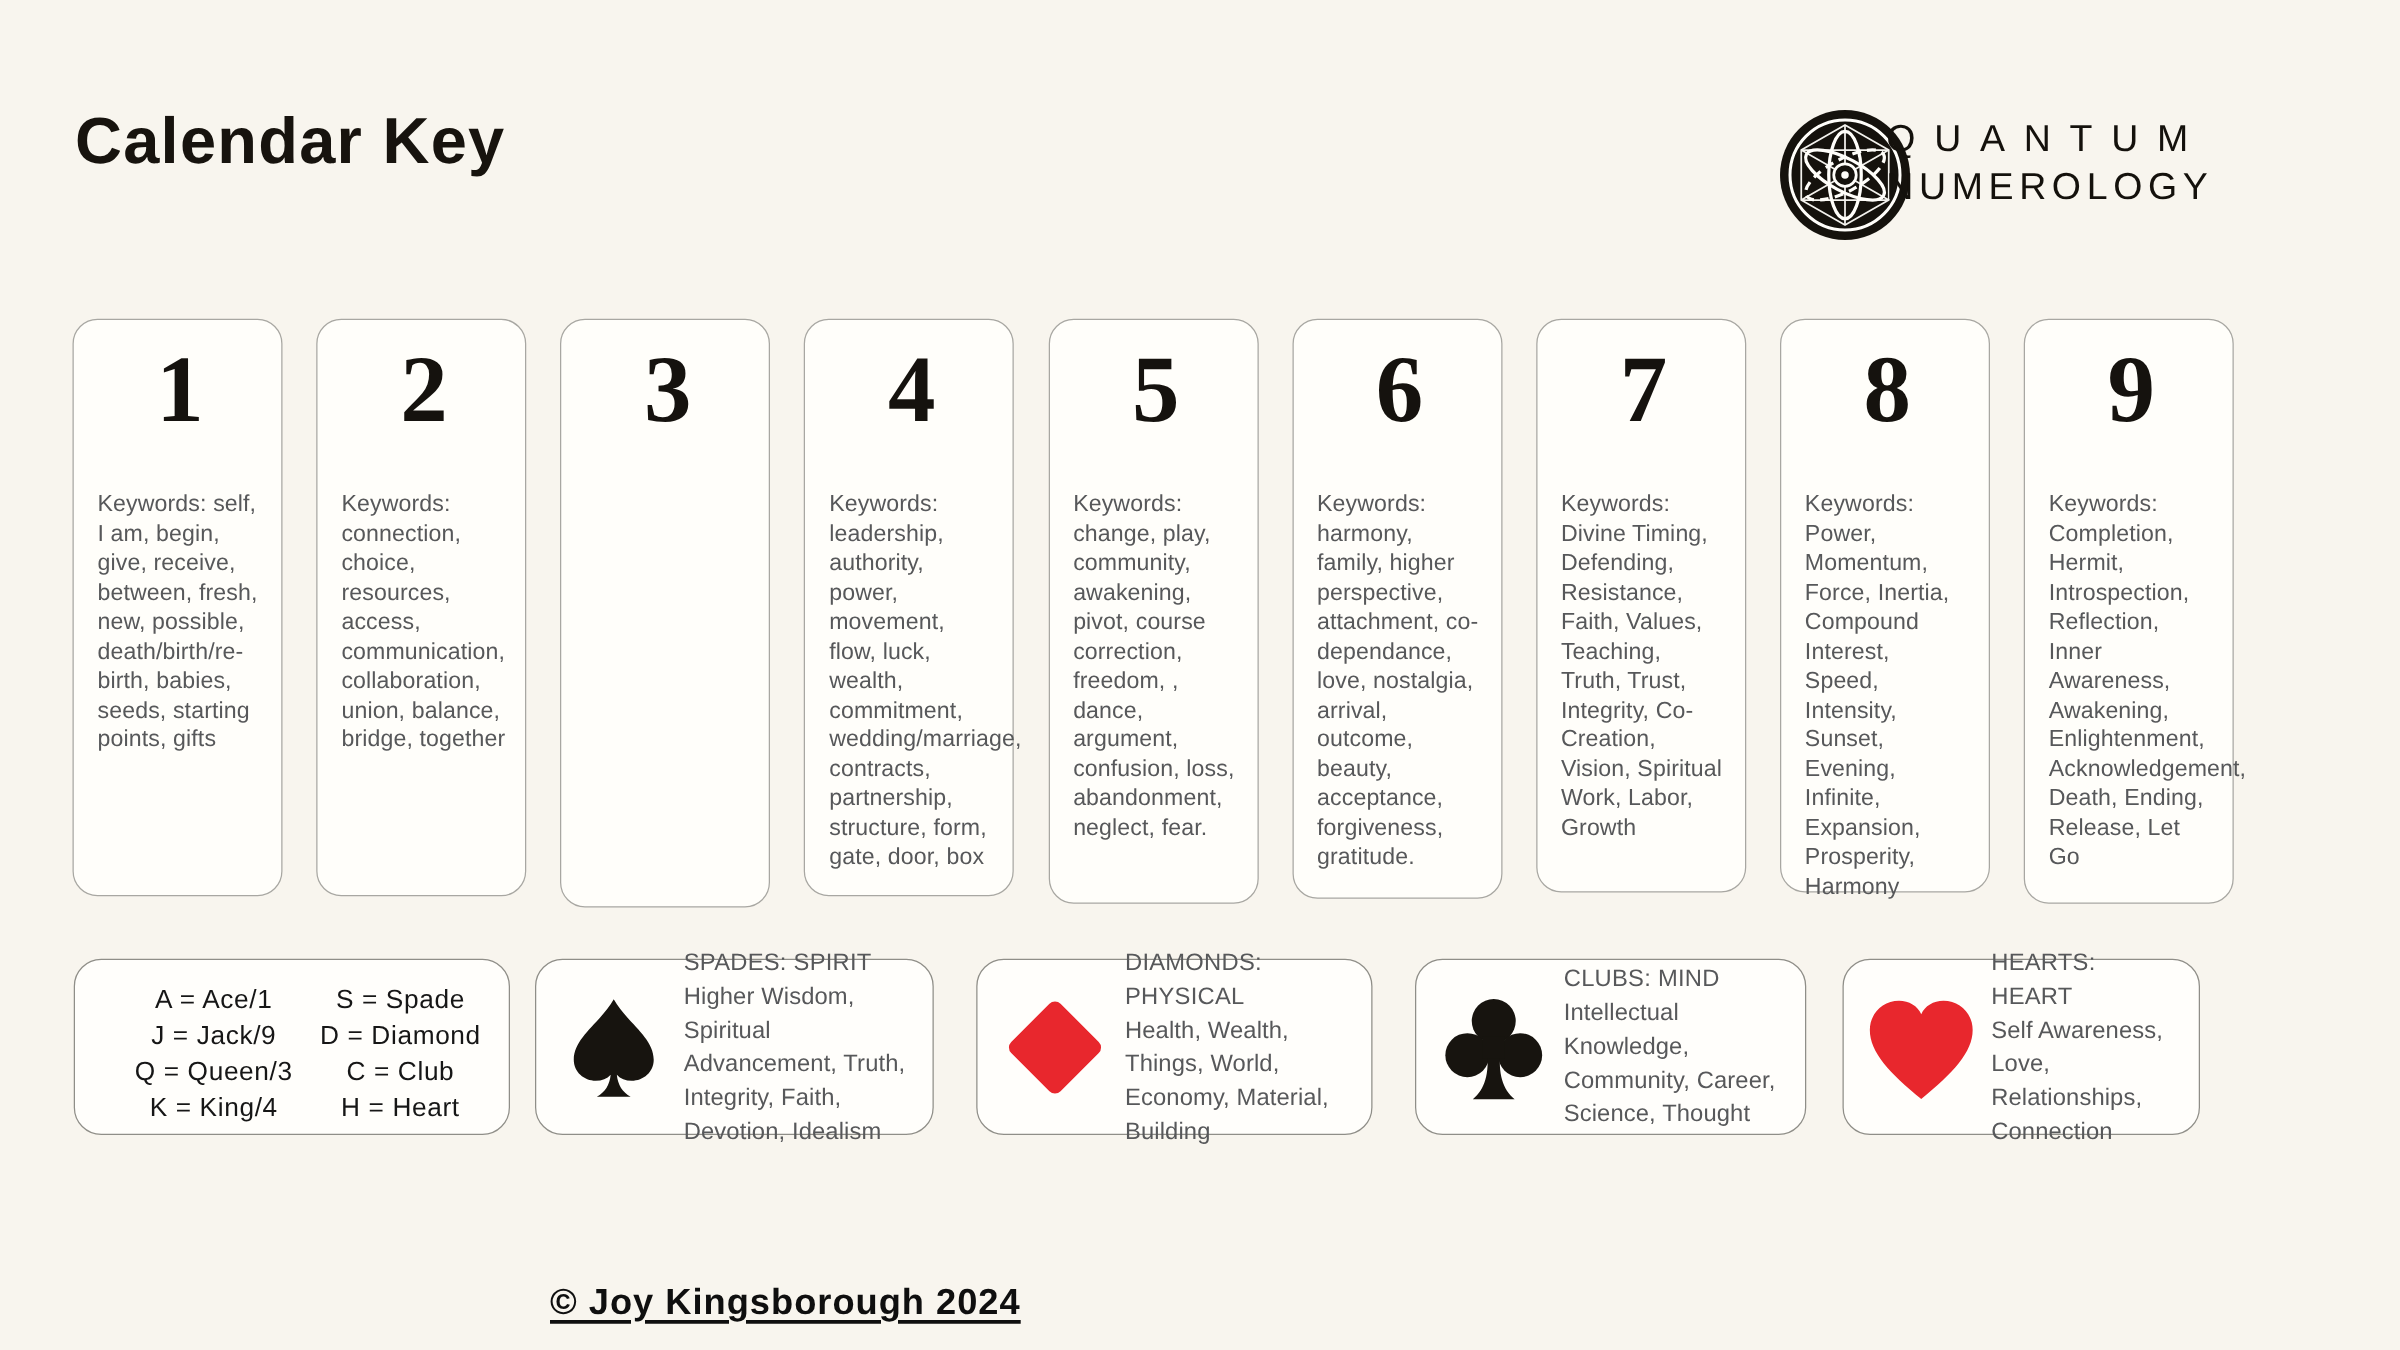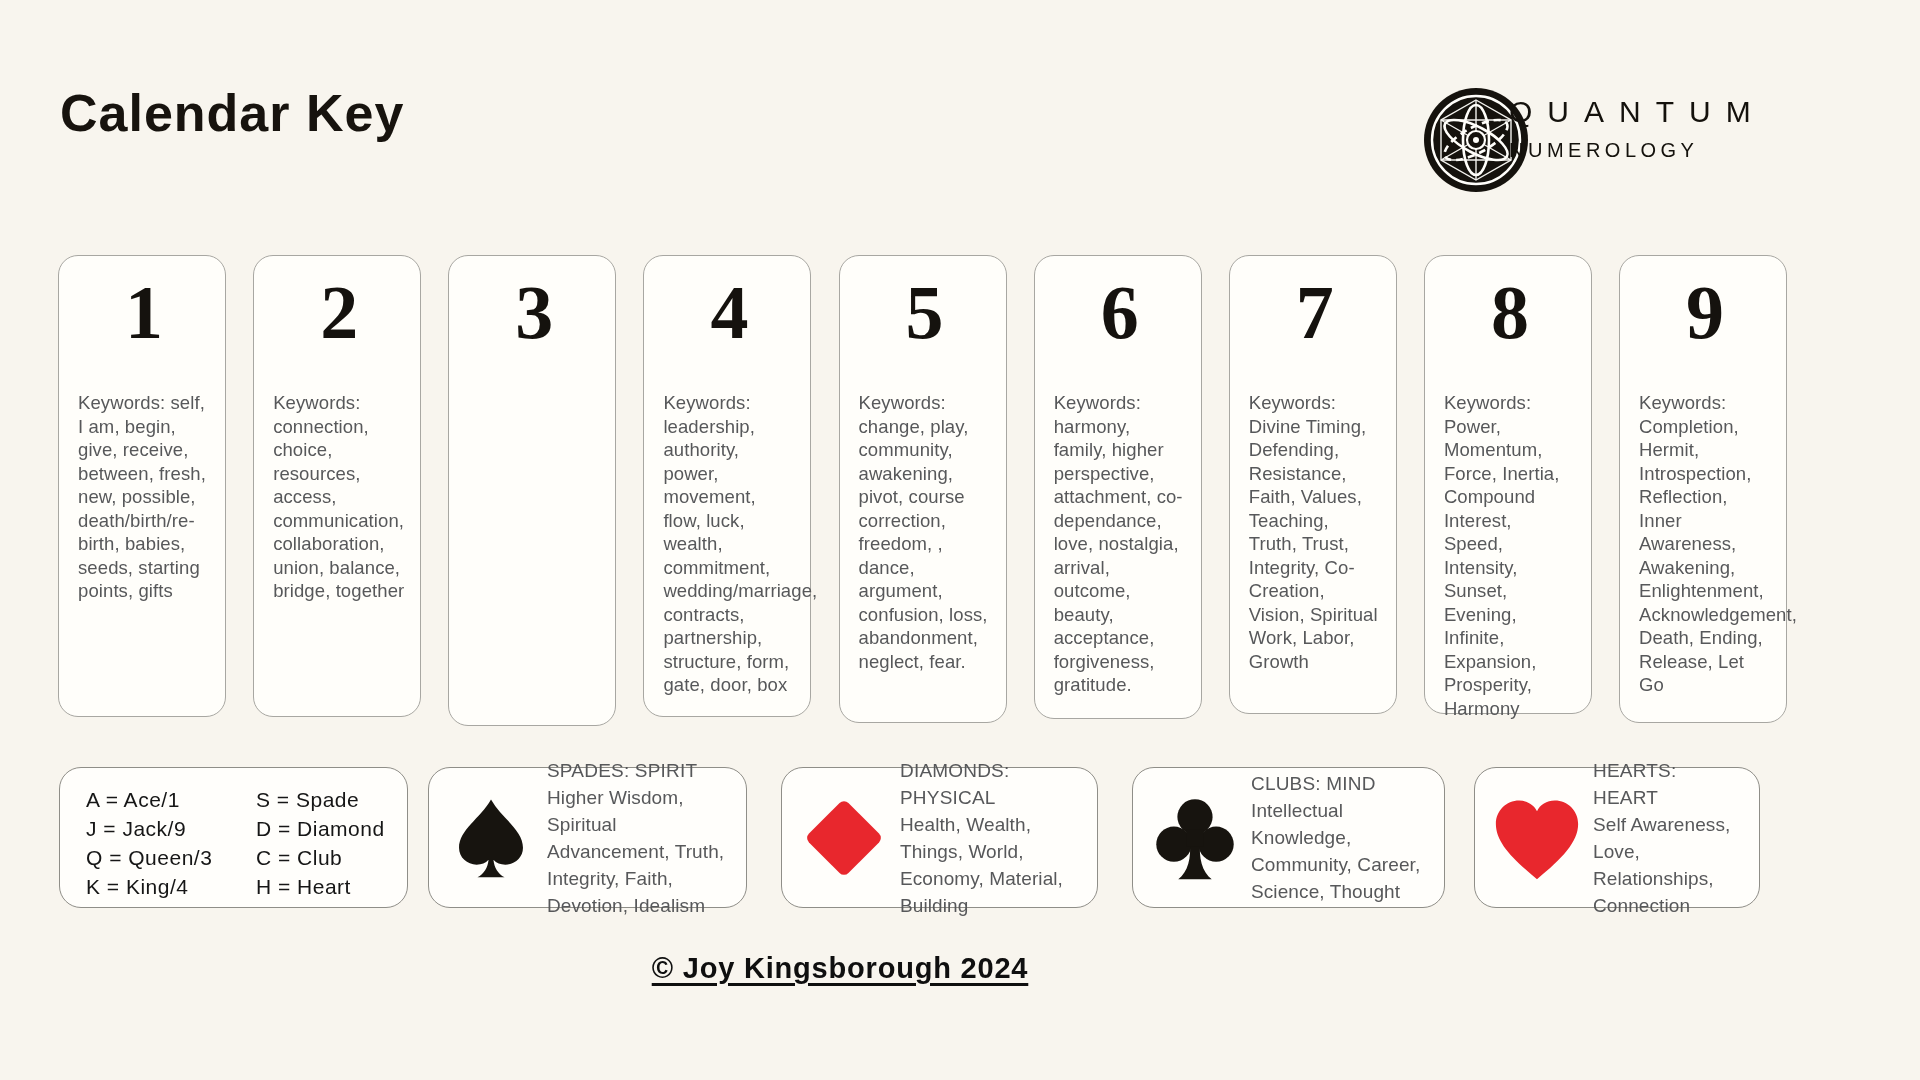--- a/index.html
+++ b/index.html
@@ -13,21 +13,21 @@
   
   .page-title{
     position:absolute;left:60px;top:48px;
     font-size:52px;font-weight:700;letter-spacing:1px;color:#17130e;
     font-family:"Liberation Sans", sans-serif;
   }
   .logo{position:absolute;left:1423px;top:87px;width:360px;height:110px;}
   .logo-emblem{position:absolute;left:0;top:0;width:106px;height:106px;}
   .logo-text{position:absolute;left:86px;top:6px;color:#14110c;}
   .logo-line1{font-size:30px;font-weight:500;letter-spacing:15px;line-height:38px;white-space:nowrap;}
-  .logo-line2{font-size:20px;font-weight:500;letter-spacing:4.5px;line-height:38px;white-space:nowrap;}
+  .logo-line2{font-size:30px;font-weight:500;letter-spacing:4.5px;line-height:38px;white-space:nowrap;}
   
   .cards-row{
     position:absolute;left:58px;top:255px;width:1729px;height:475px;
     display:flex;justify-content:space-between;align-items:flex-start;
   }
   .num-card{
     width:168px;box-sizing:border-box;
     background:#fffefa;border:1.5px solid #a8a7a2;border-radius:20px;
     padding:18px 15px 0 19px;
   }
@@ -40,34 +40,34 @@
     margin-top:41px;
     font-size:18.5px;line-height:23.5px;color:#57585a;
     letter-spacing:0.1px;
   }
   
   .legend-box{
     position:absolute;top:767px;height:141px;box-sizing:border-box;
     background:#fffefb;border:1.5px solid #8f8e88;border-radius:22px;
   }
   .abbrev-box{left:59px;width:349px;padding:17px 0 0 26px;}
-  .abbrev-cols{display:flex;}
+  .abbrev-cols{display:flex;text-align:center;}
   .abbrev-col{font-size:21px;line-height:29px;letter-spacing:0.5px;color:#161616;font-weight:500;}
   .abbrev-col.c1{width:170px;}
   .suit-box{display:flex;align-items:center;padding:0 10px 0 14px;}
   .suit-icon-wrap{width:96px;display:flex;justify-content:center;align-items:center;flex:0 0 auto;}
   .suit-icon-wrap svg{display:block;}
   .suit-text{margin-left:8px;padding-right:4px;}
   .suit-title{font-size:19px;line-height:27px;color:#57585a;letter-spacing:0.2px;}
   .suit-desc{font-size:19px;line-height:27px;color:#57585a;letter-spacing:0.1px;}
   .fill-black{fill:#17140f;}
   .fill-red{fill:#e8272d;}
   
   .footer-copyright{
-    position:absolute;left:440px;top:952px;width:800px;text-align:center;
+    position:absolute;left:440px;top:1026px;width:800px;
     font-size:29px;font-weight:600;letter-spacing:0.8px;color:#0f0f0f;
     text-decoration:underline;text-decoration-thickness:2.5px;text-underline-offset:5px;
   }
 </style>
 </head>
 <body>
 
 <h1 class="page-title">Calendar Key</h1>
 
 <div class="logo">

